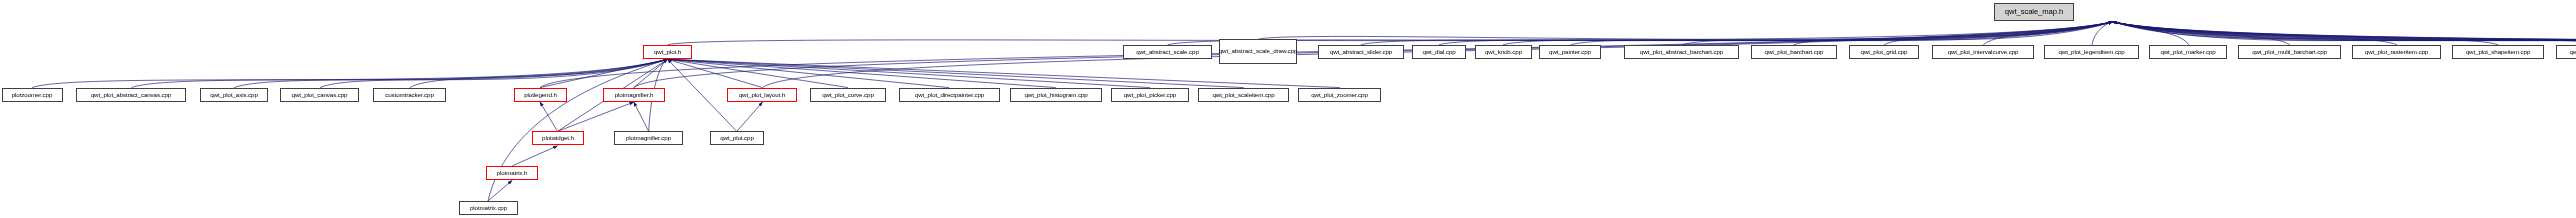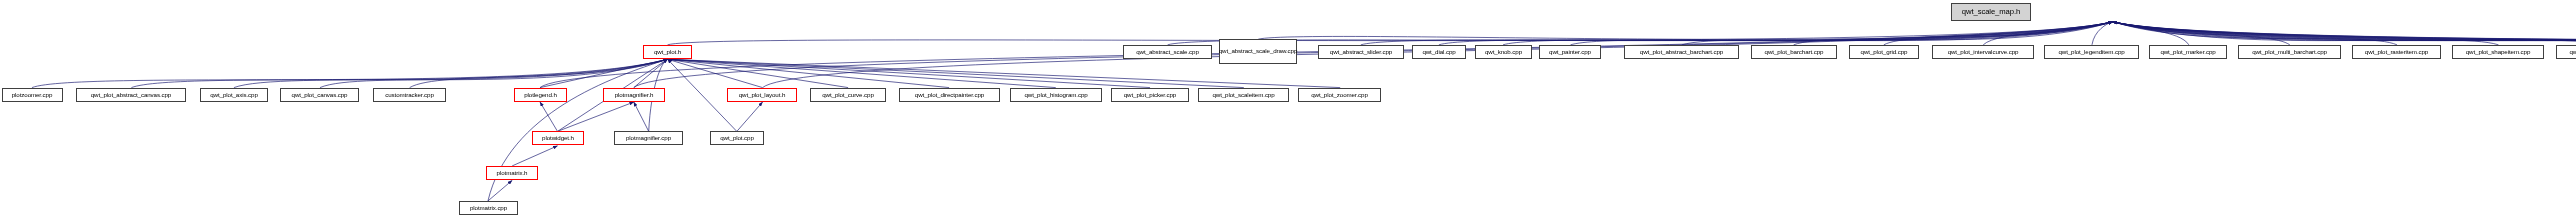--- a/index.html
+++ b/index.html
@@ -124,21 +124,21 @@
         <path d="M1259,255 L1230,198" fill="none" stroke="#191970" stroke-width="1.3" marker-end="url(#arrowhead)"></path>
         <path d="M1259,255 C1263.21575,168.2 1284.05725,118.65 1295.5,115" fill="none" stroke="#191970" stroke-width="1.3" marker-end="url(#arrowhead)"></path>
         <path d="M1430,255 L1480,198" fill="none" stroke="#191970" stroke-width="1.3" marker-end="url(#arrowhead)"></path>
         <path d="M1430,255 L1295.5,115" fill="none" stroke="#191970" stroke-width="1.3" marker-end="url(#arrowhead)"></path>
         <path d="M994,322 L1082,283" fill="none" stroke="#191970" stroke-width="1.3" marker-end="url(#arrowhead)"></path>
         <path d="M947,390 L994,350" fill="none" stroke="#191970" stroke-width="1.3" marker-end="url(#arrowhead)"></path>
         <path d="M947,390 C987.25175,219.5 1186.24525,149.85 1295.5,115" fill="none" stroke="#191970" stroke-width="1.3" marker-end="url(#arrowhead)"></path>
       </g>
   </svg>
   <div id="node-layer">
-      <div class="node root" style="left: 1951px; top: 2.6px; width: 80px; height: 18.5px; font-size: 7.7px;">
+      <div class="node root" style="left: 1994px; top: 2.6px; width: 80px; height: 18.5px; font-size: 7.7px;">
         <span class="node-label">qwt_scale_map.h</span>
       </div>
       <div class="node hdr" style="left: 643px; top: 45px; width: 49px; height: 14px; font-size: 6.2px;">
         <span class="node-label">qwt_plot.h</span>
       </div>
       <div class="node" style="left: 1123px; top: 45px; width: 89px; height: 14px; font-size: 6.2px;">
         <span class="node-label">qwt_abstract_scale.cpp</span>
       </div>
       <div class="node wrap" style="left: 1219px; top: 39px; width: 78px; height: 25px; font-size: 6.2px;">
         <span class="node-label">qwt_abstract_scale_draw.cpp</span>

